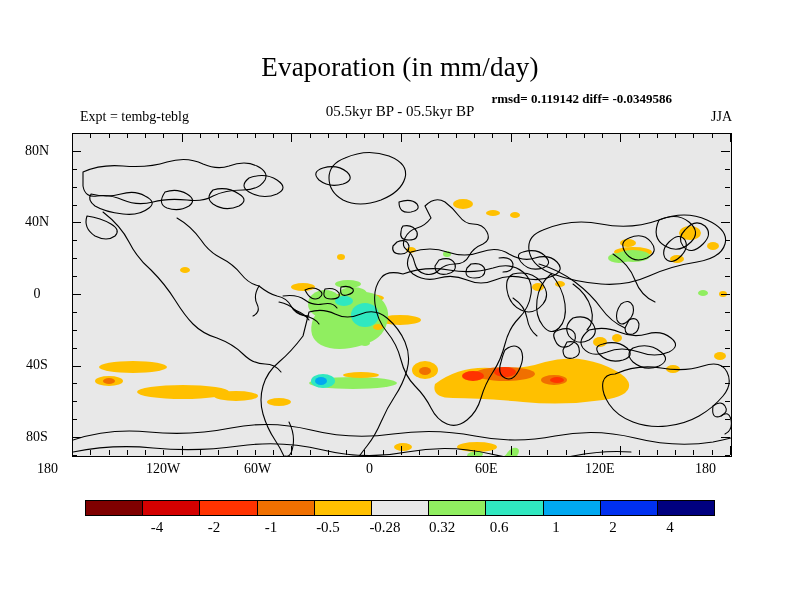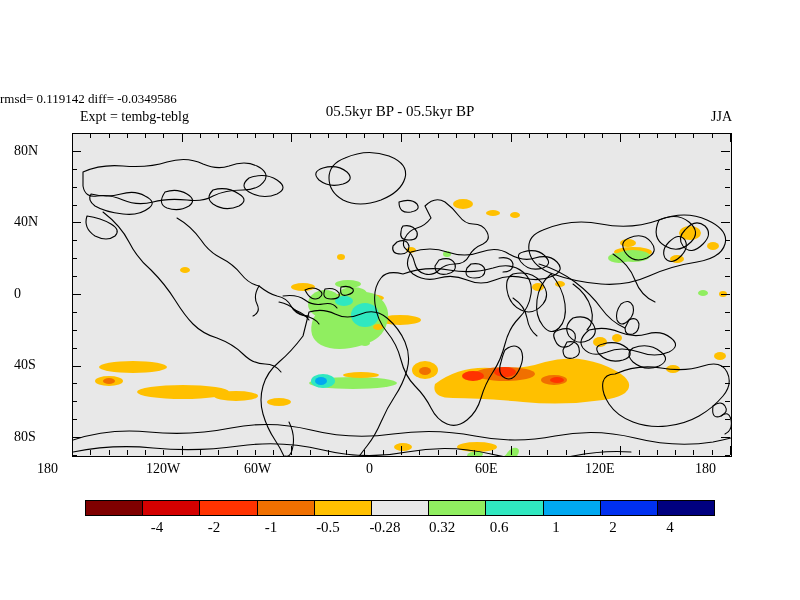--- a/index.html
+++ b/index.html
@@ -28,23 +28,23 @@
     left: 0; top: 52px;
     width: 800px;
     text-align: center;
     font-size: 27px;
     letter-spacing: 0.2px;
   }
   .subtitle-1 {
     position: absolute;
     left: 0; top: 91px;
     width: 672px;
-    text-align: left;
+    text-align: right;
     font-size: 13px;
-    font-weight: normal;
+    font-weight: bold;
   }
   .subtitle-2 {
     position: absolute;
     left: 0; top: 103px;
     width: 800px;
     text-align: center;
     font-size: 15px;
   }
   .expt-label {
     position: absolute;
@@ -66,21 +66,21 @@
     border: 1px solid #000000;
     box-sizing: content-box;
     overflow: hidden;
   }
   #map-svg { display: block; width: 658px; height: 322px; }
 
   
   .ytick-label {
     position: absolute;
     width: 46px;
-    text-align: left;
+    text-align: center;
     font-size: 14px;
     line-height: 14px;
   }
   .xtick-label {
     position: absolute;
     width: 70px;
     font-size: 14px;
     line-height: 14px;
   }
   .tickmark { position: absolute; background: #000000; }
@@ -103,20 +103,21 @@
     font-size: 15px;
     top: 519px;
     line-height: 16px;
   }
 </style>
 </head>
 <body>
 
 <div id="figure">
 
+  <div class="title">Evaporation (in mm/day)</div>
   <div class="subtitle-1">rmsd= 0.119142 diff= -0.0349586</div>
   <div class="subtitle-2">05.5kyr BP - 05.5kyr BP</div>
   <div class="expt-label">Expt = tembg-teblg</div>
   <div class="season-label">JJA</div>
 
   <div id="map-panel">
     <svg id="map-svg" viewBox="0 0 658 322" preserveAspectRatio="none">
       <rect x="0" y="0" width="658" height="322" fill="#e8e8e8"></rect>
 
       <g id="anomaly-shapes">

